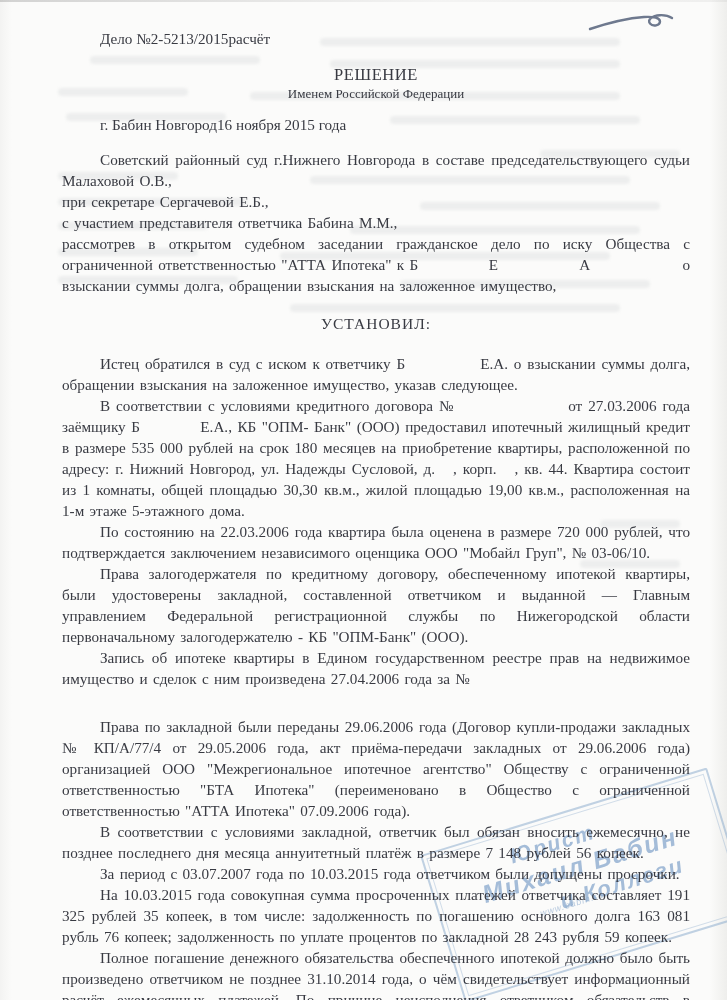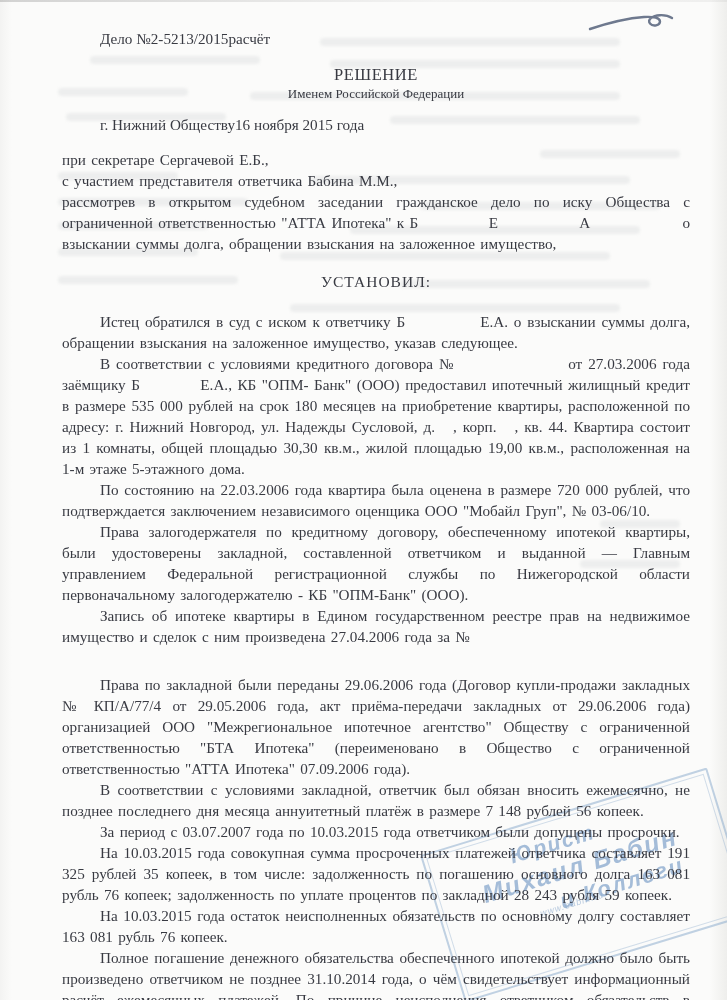--- a/index.html
+++ b/index.html
@@ -131,38 +131,38 @@
       <span class="meta-text">Дело №2-5213/2015</span>
       <span class="meta-text">расчёт</span>
     </div>
 
     <div class="title-block">
       <div class="doc-title">РЕШЕНИЕ</div>
       <div class="doc-subtitle">Именем Российской Федерации</div>
     </div>
 
     <div class="row place-date-row">
-      <span class="meta-text">г. Нижний Обществу</span>
+      <span class="meta-text">г. Бабин Новгород</span>
       <span class="meta-text">16 ноября 2015 года</span>
     </div>
 
     <div class="body-text">
+      <p class="para indent">Советский районный суд г.Нижнего Новгорода в составе председательствующего судьи Малаховой О.В.,</p>
       <p class="para">при секретаре Сергачевой Е.Б.,</p>
       <p class="para">с участием представителя ответчика Бабина М.М.,</p>
       <p class="para">рассмотрев в открытом судебном заседании гражданское дело по иску Общества с ограниченной ответственностью "АТТА Ипотека" к Б&nbsp;&nbsp;&nbsp;&nbsp;&nbsp;&nbsp;&nbsp;&nbsp;&nbsp;&nbsp;&nbsp;&nbsp; Е&nbsp;&nbsp;&nbsp;&nbsp;&nbsp;&nbsp;&nbsp;&nbsp;&nbsp;&nbsp;&nbsp;&nbsp;&nbsp;&nbsp; А&nbsp;&nbsp;&nbsp;&nbsp;&nbsp;&nbsp;&nbsp;&nbsp;&nbsp;&nbsp;&nbsp;&nbsp;&nbsp;&nbsp;&nbsp;&nbsp; о взыскании суммы долга, обращении взыскания на заложенное имущество,</p>
 
       <div class="section-heading">УСТАНОВИЛ:</div>
 
       <p class="para indent">Истец обратился в суд с иском к ответчику Б&nbsp;&nbsp;&nbsp;&nbsp;&nbsp;&nbsp;&nbsp;&nbsp;&nbsp;&nbsp;&nbsp;&nbsp; Е.А. о взыскании суммы долга, обращении взыскания на заложенное имущество, указав следующее.</p>
       <p class="para indent">В соответствии с условиями кредитного договора №&nbsp;&nbsp;&nbsp;&nbsp;&nbsp;&nbsp;&nbsp;&nbsp;&nbsp;&nbsp;&nbsp;&nbsp;&nbsp;&nbsp;&nbsp;&nbsp;&nbsp;&nbsp; от 27.03.2006 года заёмщику Б&nbsp;&nbsp;&nbsp;&nbsp;&nbsp;&nbsp;&nbsp;&nbsp;&nbsp;&nbsp; Е.А., КБ "ОПМ- Банк" (ООО) предоставил ипотечный жилищный кредит в размере 535 000 рублей на срок 180 месяцев на приобретение квартиры, расположенной по адресу: г. Нижний Новгород, ул. Надежды Сусловой, д.&nbsp;&nbsp;&nbsp;, корп.&nbsp;&nbsp;&nbsp;, кв. 44. Квартира состоит из 1 комнаты, общей площадью 30,30 кв.м., жилой площадью 19,00 кв.м., расположенная на 1-м этаже 5-этажного дома.</p>
       <p class="para indent">По состоянию на 22.03.2006 года квартира была оценена в размере 720 000 рублей, что подтверждается заключением независимого оценщика ООО "Мобайл Груп", № 03-06/10.</p>
       <p class="para indent">Права залогодержателя по кредитному договору, обеспеченному ипотекой квартиры, были удостоверены закладной, составленной ответчиком и выданной — Главным управлением Федеральной регистрационной службы по Нижегородской области первоначальному залогодержателю - КБ "ОПМ-Банк" (ООО).</p>
       <p class="para indent gap-after">Запись об ипотеке квартиры в Едином государственном реестре прав на недвижимое имущество и сделок с ним произведена 27.04.2006 года за №</p>
       <p class="para indent">Права по закладной были переданы 29.06.2006 года (Договор купли-продажи закладных № КП/А/77/4 от 29.05.2006 года, акт приёма-передачи закладных от 29.06.2006 года) организацией ООО "Межрегиональное ипотечное агентство" Обществу с ограниченной ответственностью "БТА Ипотека" (переименовано в Общество с ограниченной ответственностью "АТТА Ипотека" 07.09.2006 года).</p>
       <p class="para indent">В соответствии с условиями закладной, ответчик был обязан вносить ежемесячно, не позднее последнего дня месяца аннуитетный платёж в размере 7 148 рублей 56 копеек.</p>
       <p class="para indent">За период с 03.07.2007 года по 10.03.2015 года ответчиком были допущены просрочки.</p>
       <p class="para indent">На 10.03.2015 года совокупная сумма просроченных платежей ответчика составляет 191 325 рублей 35 копеек, в том числе: задолженность по погашению основного долга 163 081 рубль 76 копеек; задолженность по уплате процентов по закладной 28 243 рубля 59 копеек.</p>
-      <p class="para indent">На 10.03.2015 года остаток неисполненных обязательств по основному долгу составляет 163 081 рубль 76 копеек.</p>
       <p class="para indent">Полное погашение денежного обязательства обеспеченного ипотекой должно было быть произведено ответчиком не позднее 31.10.2014 года, о чём свидетельствует информационный расчёт ежемесячных платежей. По причине неисполнения ответчиком обязательств в указанный срок, на основании п.п. 1.1.1.17 закладной по состоянию на</p>
     </div>
 
   </div>
 </div>
 
 </body></html>

